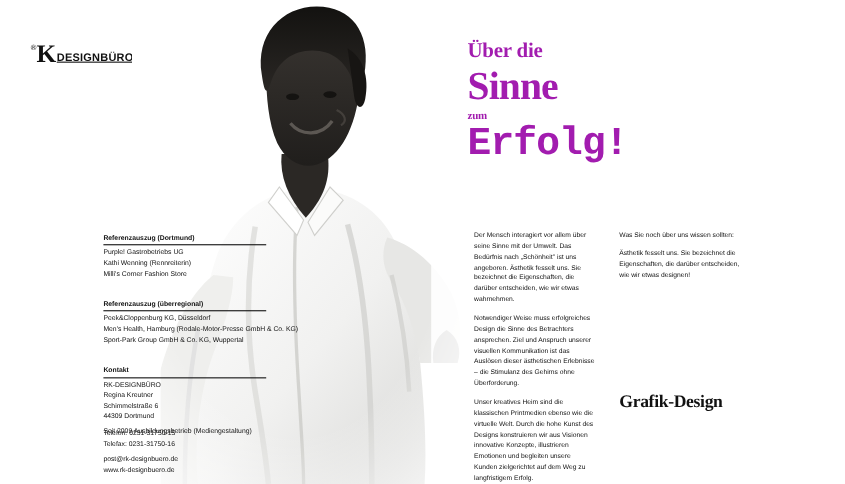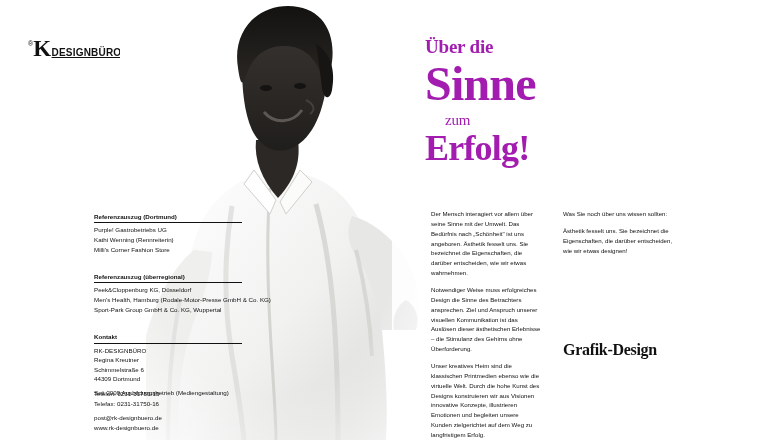--- a/index.html
+++ b/index.html
@@ -67,41 +67,41 @@
     color: #a21caf;
     font-family: "Liberation Serif", serif;
   }
   .headline .l1 {
     font-size: 19px;
     font-weight: 700;
     line-height: 1.15;
     letter-spacing: -0.2px;
   }
   .headline .l2 {
-    font-size: 48px;
+    font-size: 36px;
     font-weight: 700;
     line-height: 1.02;
     letter-spacing: -0.8px;
     margin-top: 2px;
     font-family: Liberation Serif, serif;
   }
   .headline .l3 {
-    font-size: 15px;
-    font-weight: 400;
+    font-size: 10px;
+    font-weight: 700;
     line-height: 1.1;
     margin-top: 3px;
     letter-spacing: -0.2px;
-    margin-left: 20px;
   }
   .headline .l4 {
     font-size: 36px;
     font-weight: 700;
     line-height: 1.02;
     letter-spacing: -0.8px;
     margin-top: 2px;
+    font-family: Liberation Mono, monospace;
   }
 
   
   .refs {
     position: absolute;
     left: 94px;
     top: 205px;
     width: 240px;
     color: #111;
   }
@@ -140,21 +140,21 @@
     text-align: left;
   }
   .col p { margin-bottom: 7px; }
   .col-1 { left: 431px; top: 209px; width: 110px; }
   .col-2 { left: 563px; top: 209px; width: 110px; }
 
   
   .services {
     position: absolute;
     left: 563px;
-    top: 339px;
+    top: 355px;
     color: #111;
     font-family: "Liberation Serif", serif;
     font-size: 16px;
     font-weight: 700;
     line-height: 1.42;
     letter-spacing: -0.3px;
   }
 </style>
 </head>
 <body>

